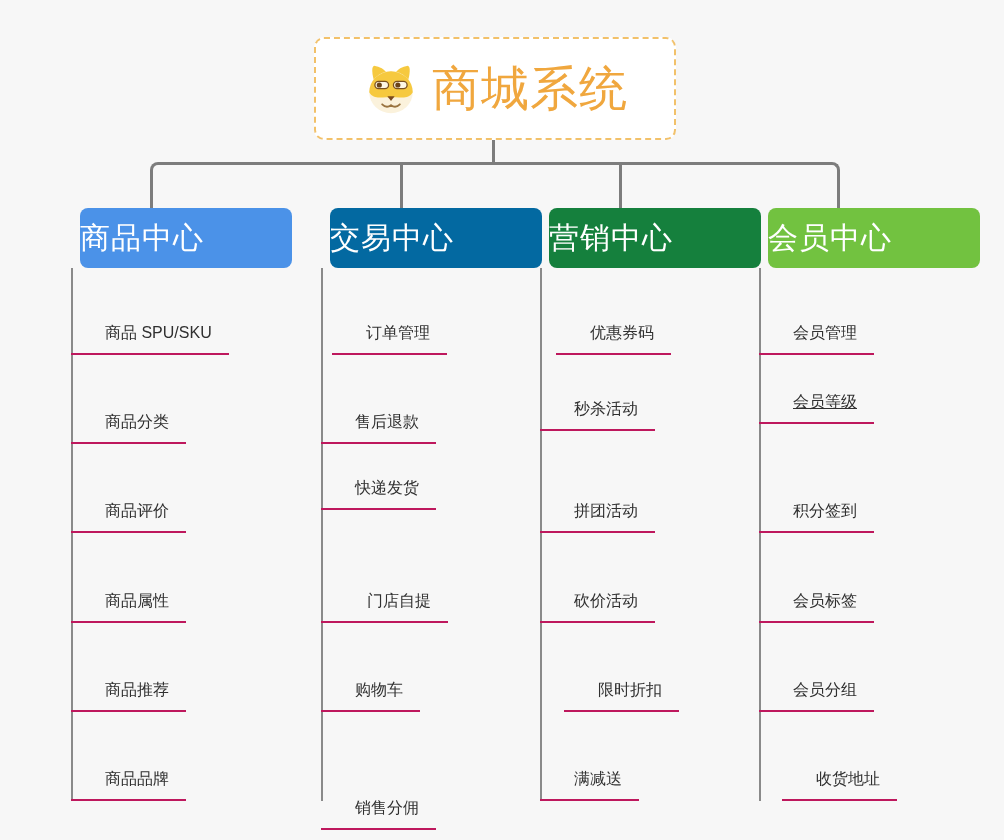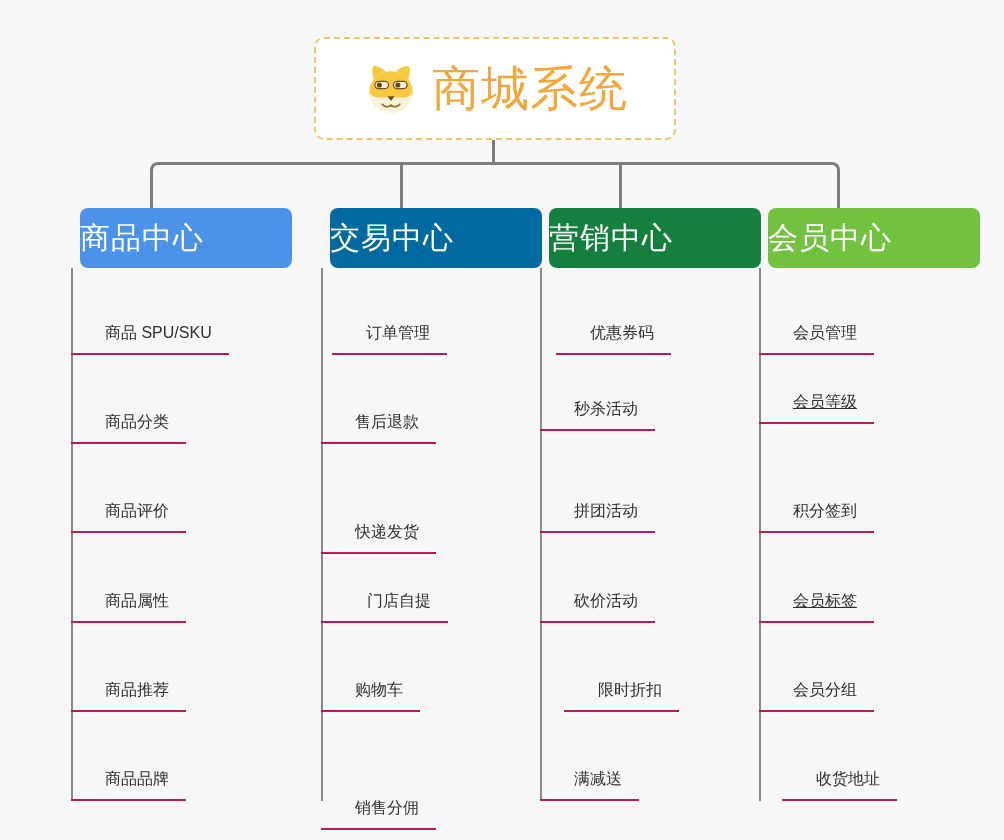--- a/index.html
+++ b/index.html
@@ -83,21 +83,21 @@
       <div class="leaf" style="left: 71px; top: 623px;">商品属性</div>
       <div class="leaf" style="left: 71px; top: 712px;">商品推荐</div>
       <div class="leaf" style="left: 71px; top: 801px;">商品品牌</div>
       <div class="drop" style="left: 399.5px; top: 165px; height: 43px;"></div>
       <div class="branch-node" style="left: 307px; top: 208px; background: #0369a1;">
         <span>交易中心</span>
       </div>
       <div class="trunk" style="left: 321px; top: 268px; height: 533px;"></div>
       <div class="leaf" style="left: 332px; top: 355px; font-family: Liberation Mono, monospace;">订单管理</div>
       <div class="leaf" style="left: 321px; top: 444px;">售后退款</div>
-      <div class="leaf" style="left: 321px; top: 554px;">快递发货</div>
+      <div class="leaf" style="left: 321px; top: 510px;">快递发货</div>
       <div class="leaf" style="left: 321px; top: 623px; padding-left: 46px;">门店自提</div>
       <div class="leaf" style="left: 321px; top: 712px;">购物车</div>
       <div class="leaf" style="left: 321px; top: 830px;">销售分佣</div>
       <div class="drop" style="left: 618.5px; top: 165px; height: 43px;"></div>
       <div class="branch-node" style="left: 526px; top: 208px; background: #15803d;">
         <span>营销中心</span>
       </div>
       <div class="trunk" style="left: 540px; top: 268px; height: 533px;"></div>
       <div class="leaf" style="left: 540px; top: 355px; margin-left: 16px;">优惠券码</div>
       <div class="leaf" style="left: 540px; top: 431px;">秒杀活动</div>
@@ -105,17 +105,17 @@
       <div class="leaf" style="left: 540px; top: 623px;">砍价活动</div>
       <div class="leaf" style="left: 564px; top: 712px;">限时折扣</div>
       <div class="leaf" style="left: 540px; top: 801px;">满减送</div>
       <div class="branch-node" style="left: 745px; top: 208px; background: rgb(114, 194, 64);">
         <span>会员中心</span>
       </div>
       <div class="trunk" style="left: 759px; top: 268px; height: 533px;"></div>
       <div class="leaf" style="left: 759px; top: 355px;">会员管理</div>
       <div class="leaf" style="left: 759px; top: 424px; text-decoration: underline;">会员等级</div>
       <div class="leaf" style="left: 759px; top: 533px;">积分签到</div>
-      <div class="leaf" style="left: 759px; top: 623px; text-decoration: underline;">会员标签</div>
+      <div class="leaf" style="left: 759px; top: 623px;">会员标签</div>
       <div class="leaf" style="left: 759px; top: 712px;">会员分组</div>
       <div class="leaf" style="left: 759px; top: 801px; margin-left: 23px;">收货地址</div>
     </div>
 </div>
 
 </body></html>

